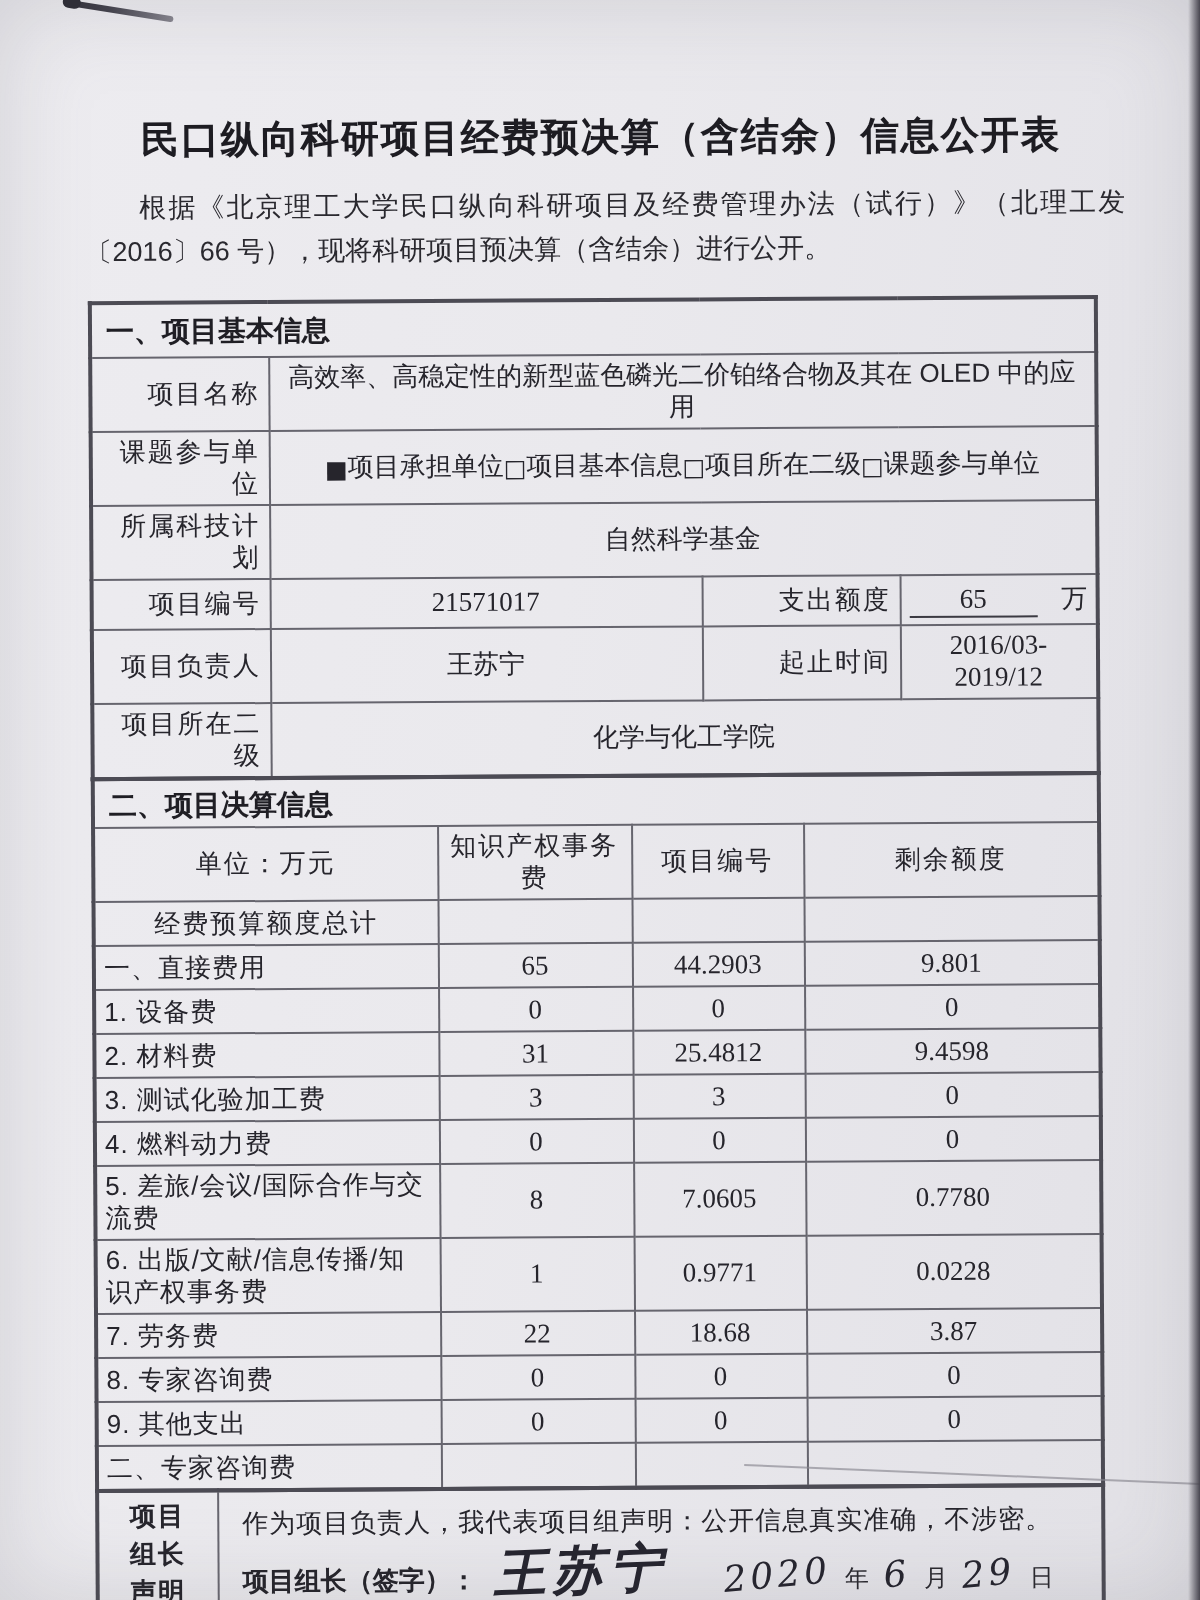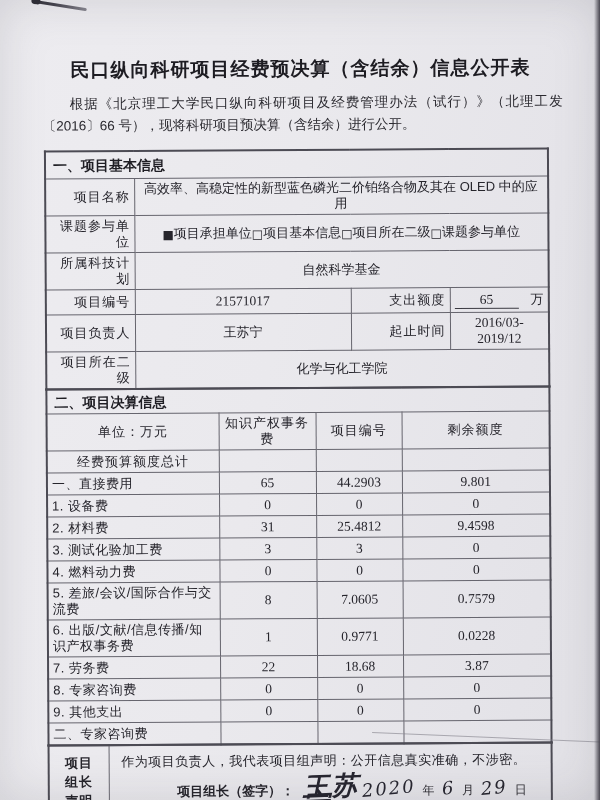--- a/index.html
+++ b/index.html
@@ -69,21 +69,21 @@
     font-family:"Liberation Serif", serif;font-size:13.5px;margin-right:12px;
   }
   .boxopt{white-space:nowrap;}
   .boxglyph{font-family:"DejaVu Sans", sans-serif;font-size:12px;position:relative;top:0.5px;}
   .decl td.dl{
     text-align:center;font-weight:bold;line-height:19px;letter-spacing:1px;
   }
   .decl td.dr{padding:8px 10px 6px 12px;vertical-align:top;}
   .statement{margin:0;font-size:13px;letter-spacing:0.5px;}
   .sigline{display:flex;align-items:baseline;margin-top:9px;}
-  .siglabel{margin-left:56px;font-weight:bold;font-size:13px;white-space:nowrap;}
+  .siglabel{font-weight:bold;font-size:13px;white-space:nowrap;}
   .signame{
     display:inline-block;margin-left:8px;
     font-family:"DejaVu Serif", serif;font-style:italic;font-weight:bold;
     font-size:26px;letter-spacing:3px;color:#26252f;
     transform:rotate(-2deg);
   }
   .dategroup{margin-left:auto;margin-right:14px;display:flex;align-items:baseline;gap:7px;white-space:nowrap;}
   .hand-num{
     display:inline-block;font-family:"DejaVu Serif", serif;font-style:italic;
     font-size:18px;letter-spacing:2px;color:#26252f;transform:rotate(-5deg);
@@ -198,21 +198,21 @@
       <tr>
         <td class="rowlab">4. 燃料动力费</td>
         <td class="num">0</td>
         <td class="num">0</td>
         <td class="num">0</td>
       </tr>
       <tr>
         <td class="rowlab">5. 差旅/会议/国际合作与交流费</td>
         <td class="num">8</td>
         <td class="num">7.0605</td>
-        <td class="num">0.7579</td>
+        <td class="num">0.7780</td>
       </tr>
       <tr>
         <td class="rowlab">6. 出版/文献/信息传播/知识产权事务费</td>
         <td class="num">1</td>
         <td class="num">0.9771</td>
         <td class="num">0.0228</td>
       </tr>
       <tr>
         <td class="rowlab">7. 劳务费</td>
         <td class="num">22</td>

